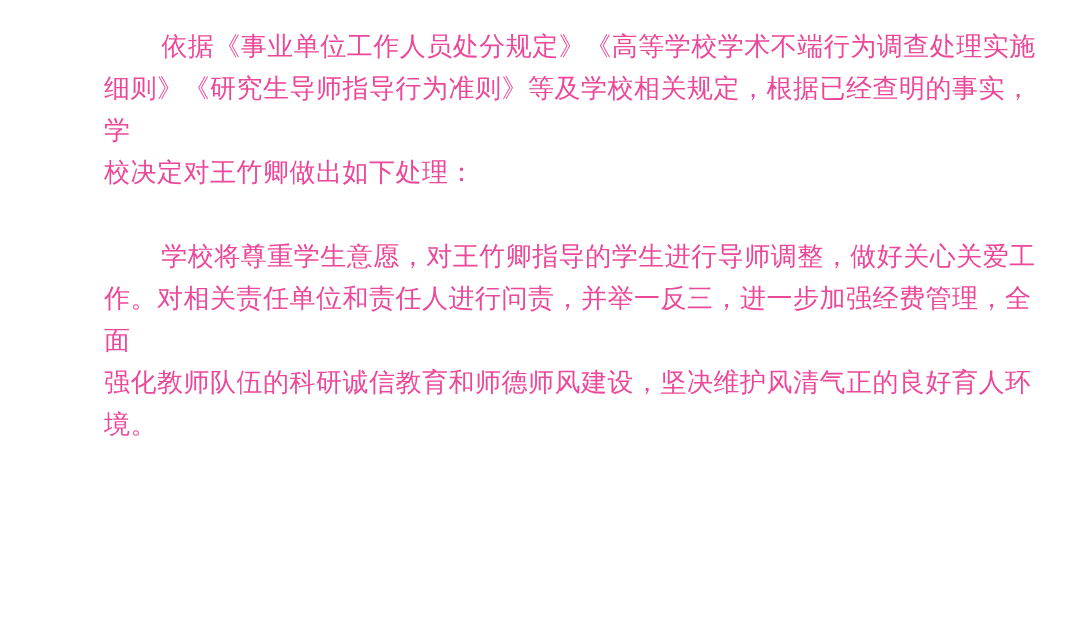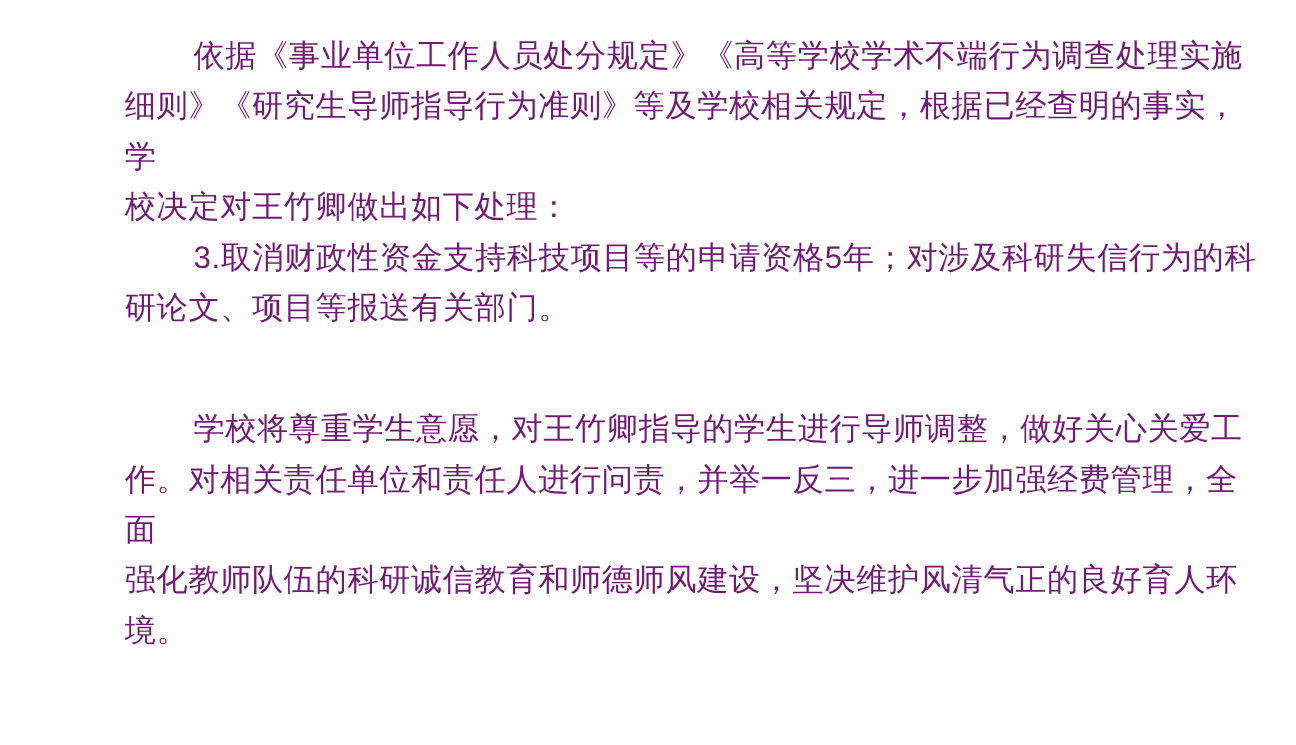--- a/index.html
+++ b/index.html
@@ -24,34 +24,32 @@
     line-height: 42px;
     letter-spacing: 0.5px;
   }
   .para {
     margin: 0;
     text-indent: 2.2em;
     white-space: pre-line;      
     word-break: break-all;
   }
   .para.spaced {
-    margin-top: 59px;           
+    margin-top: 42px;           
   }
 </style>
 </head>
 <body style="background: rgb(255, 255, 255);">
 
-<div class="article" style="color: #701a75;">
+<div class="article" style="color: #ec4899;">
   <p class="para">依据《事业单位工作人员处分规定》《高等学校学术不端行为调查处理实施
 细则》《研究生导师指导行为准则》等及学校相关规定，根据已经查明的事实，学
 校决定对王竹卿做出如下处理：</p>
 
 
 
-  <p class="para">3.取消财政性资金支持科技项目等的申请资格5年；对涉及科研失信行为的科
-研论文、项目等报送有关部门。</p>
 
   <p class="para spaced">学校将尊重学生意愿，对王竹卿指导的学生进行导师调整，做好关心关爱工
 作。对相关责任单位和责任人进行问责，并举一反三，进一步加强经费管理，全面
 强化教师队伍的科研诚信教育和师德师风建设，坚决维护风清气正的良好育人环
 境。</p>
 
 </div>
 
 </body></html>

